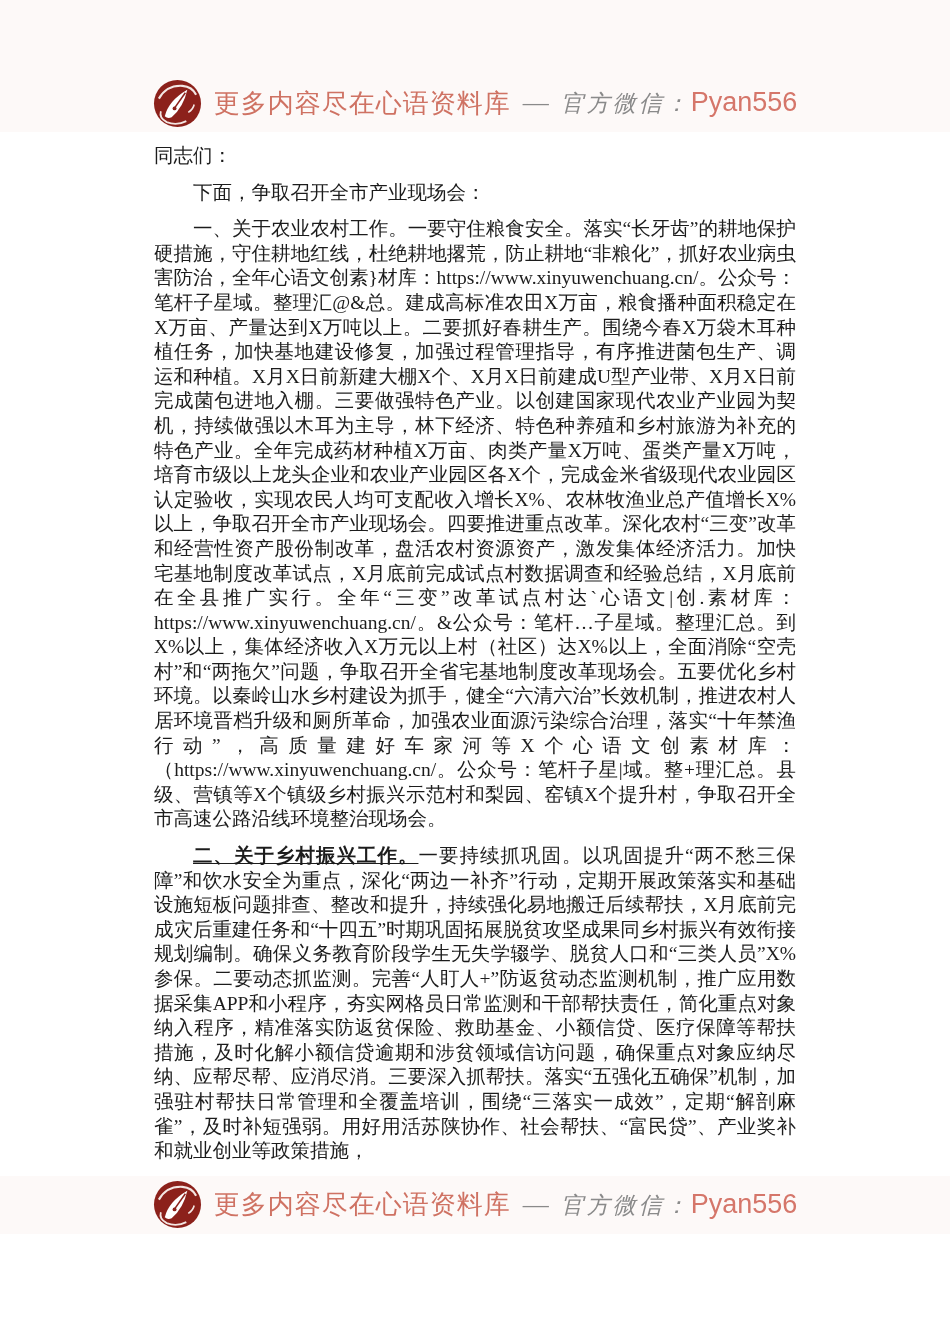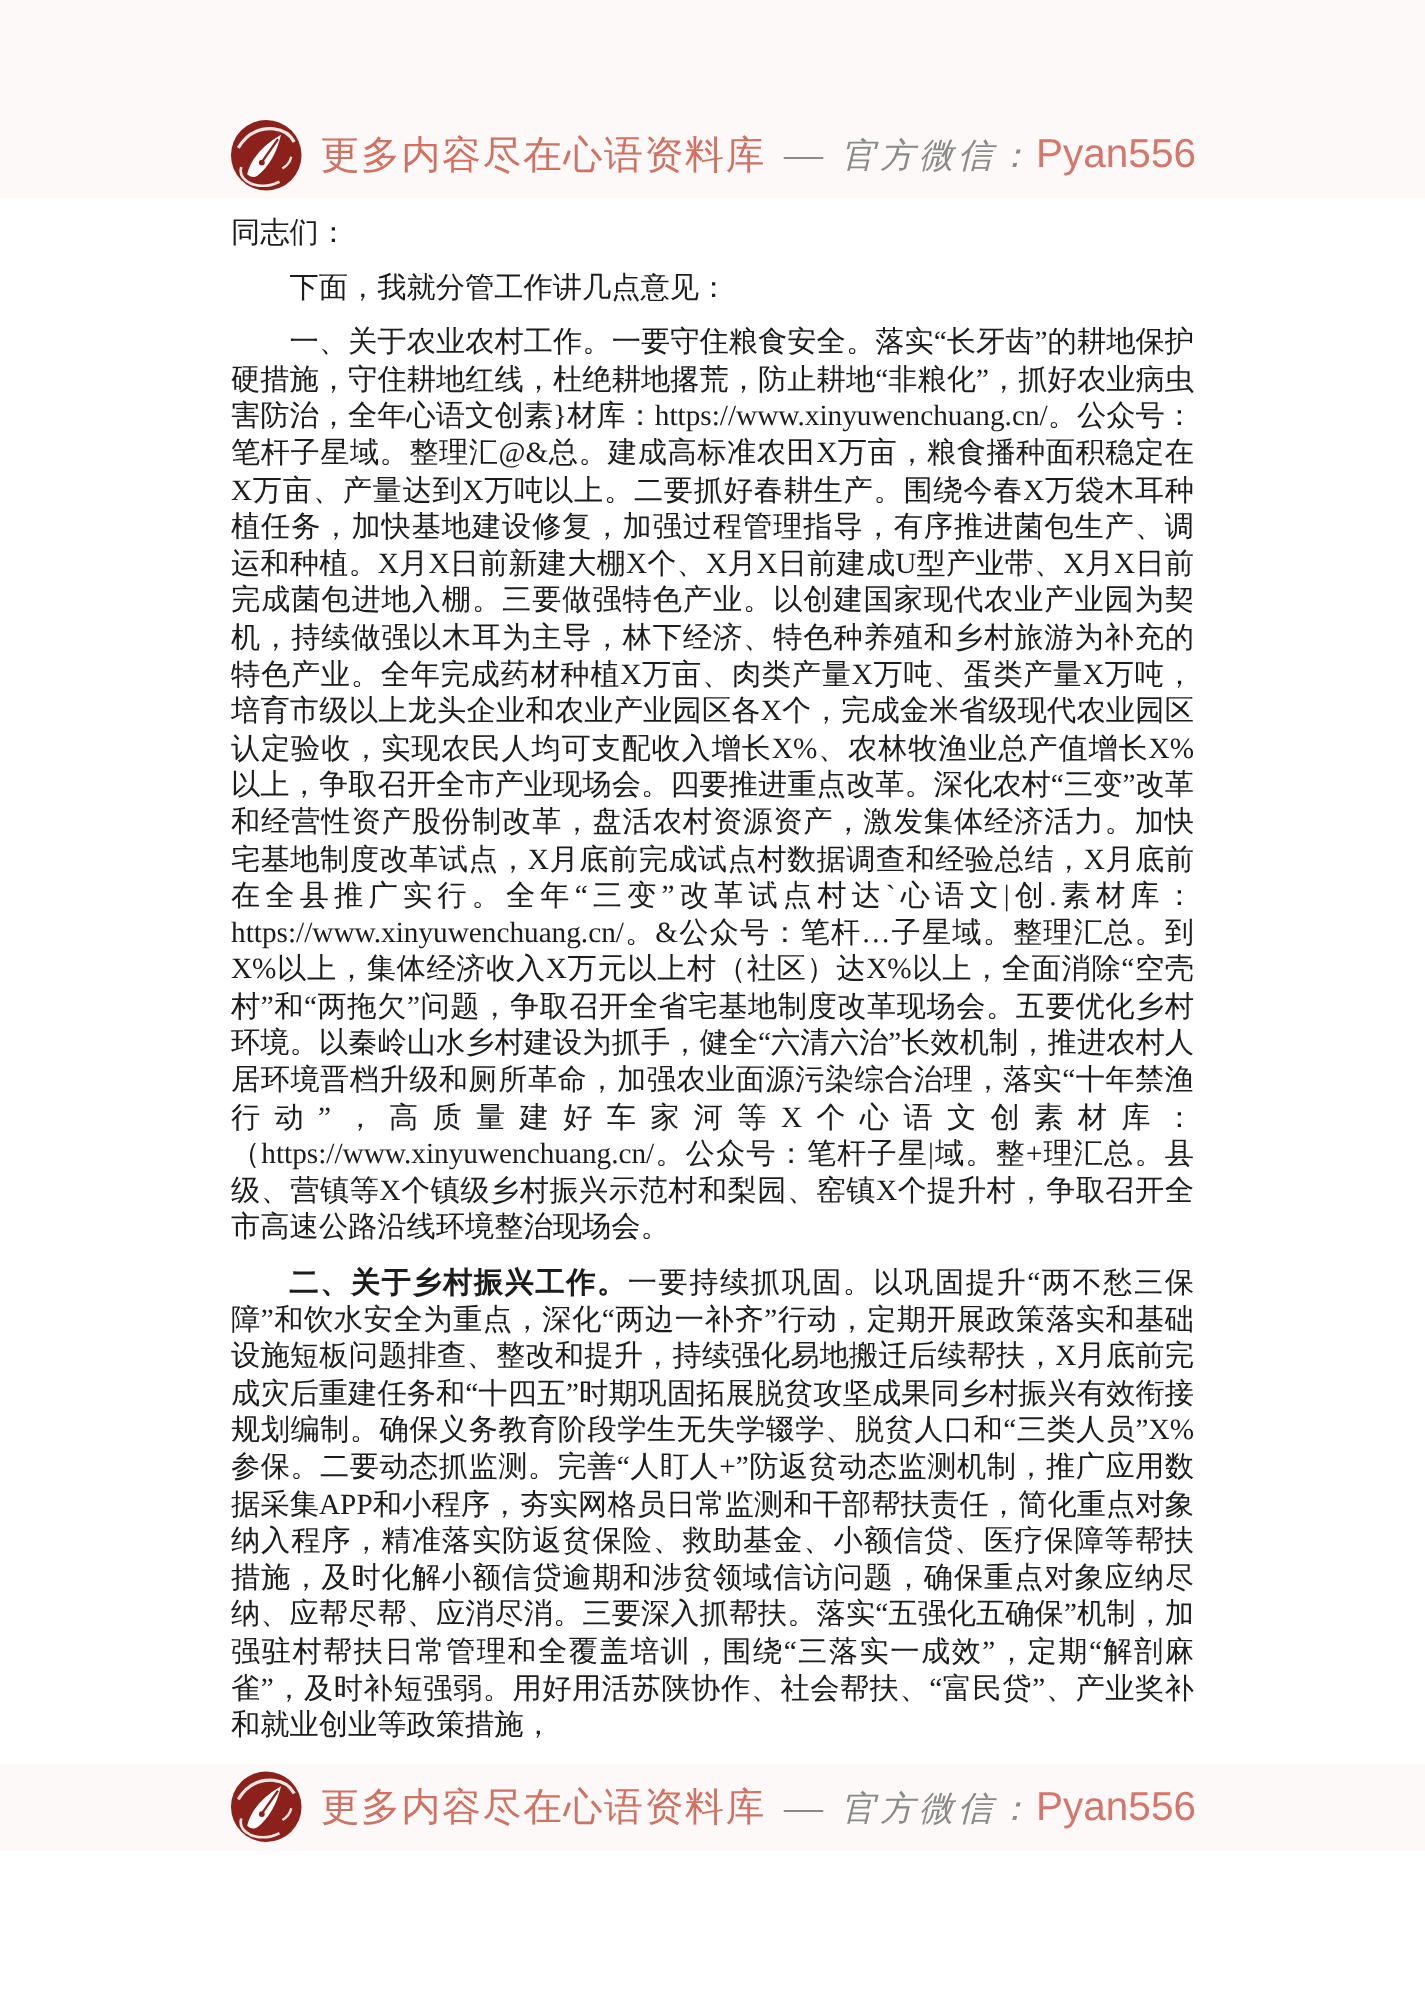--- a/index.html
+++ b/index.html
@@ -53,21 +53,21 @@
     margin: 0 auto;
     font-size: 19.5px;
     line-height: 24.6px;
     text-align: justify;
   }
   .doc p { margin: 12px; }
   .salutation { margin-top: 13px; }
   .intro { margin-top: 13px; text-indent: 2em; }
   .para { margin-top: 13px; text-indent: 2em; }
   .para-2 { margin-top: 21px; }
-  .heading-bold { font-weight: bold; }
+  .heading-bold { font-weight: bold; text-decoration: underline; }
 
   
   .promo {
     margin-top: 15px;
     text-align: center;
     font-family: "Liberation Sans", "DejaVu Sans", sans-serif;
     font-weight: bold;
     font-size: 25px;
     line-height: 34px;
     color: #000000;
@@ -88,21 +88,21 @@
       <circle cx="22" cy="30" r="2" fill="#8c211b"></circle>
       <path d="M36 34 Q 41 31 42 26" stroke="#f3e6e3" stroke-width="1.6" fill="none"></path>
     </svg>
     <span class="banner-title">更多内容尽在心语资料库</span>
     <span class="banner-dash">—</span>
     <span class="banner-wechat"><span>官方微信：</span><span class="banner-id">Pyan556</span></span>
   </div>
 
   <div class="doc">
     <p class="salutation">同志们：</p>
-    <p class="intro">下面，我就分管工作讲几点意见：</p>
+    <p class="intro">下面，争取召开全市产业现场会：</p>
 
     <p class="para para-1"><span>一、关于农业农村工作。</span><span>一要守住粮食安全。落实“长牙齿”的耕地保护硬措施，守住耕地红线，杜绝耕地撂荒，防止耕地“非粮化”，抓好农业病虫害防治，全年心语文创素}材库：https://www.xinyuwenchuang.cn/。公众号：笔杆子星域。整理汇@&amp;总。建成高标准农田X万亩，粮食播种面积稳定在X万亩、产量达到X万吨以上。二要抓好春耕生产。围绕今春X万袋木耳种植任务，加快基地建设修复，加强过程管理指导，有序推进菌包生产、调运和种植。X月X日前新建大棚X个、X月X日前建成U型产业带、X月X日前完成菌包进地入棚。三要做强特色产业。以创建国家现代农业产业园为契机，持续做强以木耳为主导，林下经济、特色种养殖和乡村旅游为补充的特色产业。全年完成药材种植X万亩、肉类产量X万吨、蛋类产量X万吨，培育市级以上龙头企业和农业产业园区各X个，完成金米省级现代农业园区认定验收，实现农民人均可支配收入增长X%、农林牧渔业总产值增长X%以上，争取召开全市产业现场会。四要推进重点改革。深化农村“三变”改革和经营性资产股份制改革，盘活农村资源资产，激发集体经济活力。加快宅基地制度改革试点，X月底前完成试点村数据调查和经验总结，X月底前在全县推广实行。全年“三变”改革试点村达`心语文|创.素材库：https://www.xinyuwenchuang.cn/。&amp;公众号：笔杆…子星域。整理汇总。到X%以上，集体经济收入X万元以上村（社区）达X%以上，全面消除“空壳村”和“两拖欠”问题，争取召开全省宅基地制度改革现场会。五要优化乡村环境。以秦岭山水乡村建设为抓手，健全“六清六治”长效机制，推进农村人居环境晋档升级和厕所革命，加强农业面源污染综合治理，落实“十年禁渔行动”，高质量建好车家河等X个心语文创素材库：（https://www.xinyuwenchuang.cn/。公众号：笔杆子星|域。整+理汇总。县级、营镇等X个镇级乡村振兴示范村和梨园、窑镇X个提升村，争取召开全市高速公路沿线环境整治现场会。</span></p>
 
     <p class="para para-2"><span class="heading-bold">二、关于乡村振兴工作。</span><span>一要持续抓巩固。以巩固提升“两不愁三保障”和饮水安全为重点，深化“两边一补齐”行动，定期开展政策落实和基础设施短板问题排查、整改和提升，持续强化易地搬迁后续帮扶，X月底前完成灾后重建任务和“十四五”时期巩固拓展脱贫攻坚成果同乡村振兴有效衔接规划编制。确保义务教育阶段学生无失学辍学、脱贫人口和“三类人员”X%参保。二要动态抓监测。完善“人盯人+”防返贫动态监测机制，推广应用数据采集APP和小程序，夯实网格员日常监测和干部帮扶责任，简化重点对象纳入程序，精准落实防返贫保险、救助基金、小额信贷、医疗保障等帮扶措施，及时化解小额信贷逾期和涉贫领域信访问题，确保重点对象应纳尽纳、应帮尽帮、应消尽消。三要深入抓帮扶。落实“五强化五确保”机制，加强驻村帮扶日常管理和全覆盖培训，围绕“三落实一成效”，定期“解剖麻雀”，及时补短强弱。用好用活苏陕协作、社会帮扶、“富民贷”、产业奖补和就业创业等政策措施，</span></p>
   </div>
 
 
   <div class="banner banner-footer">
     <svg class="logo" viewBox="0 0 50 50">
       <circle cx="25" cy="25" r="24" fill="#8c211b"></circle>

